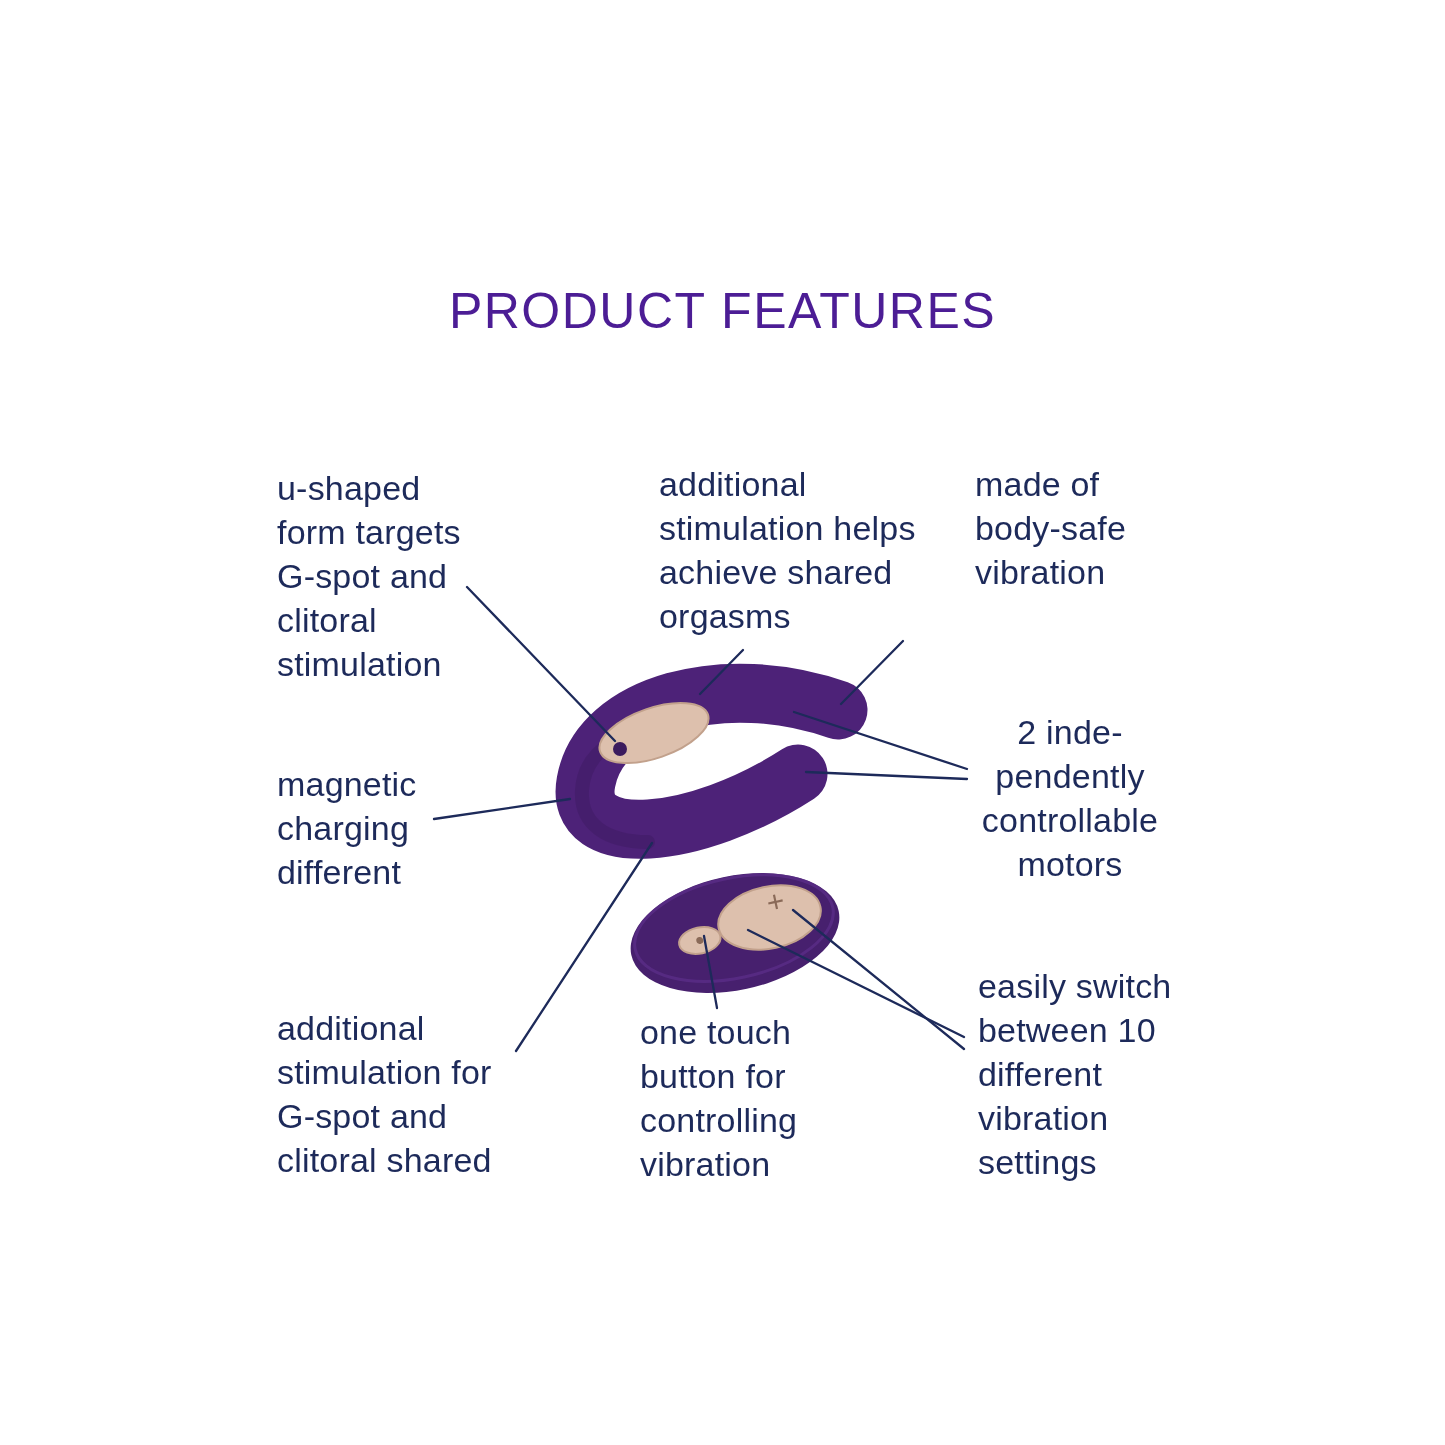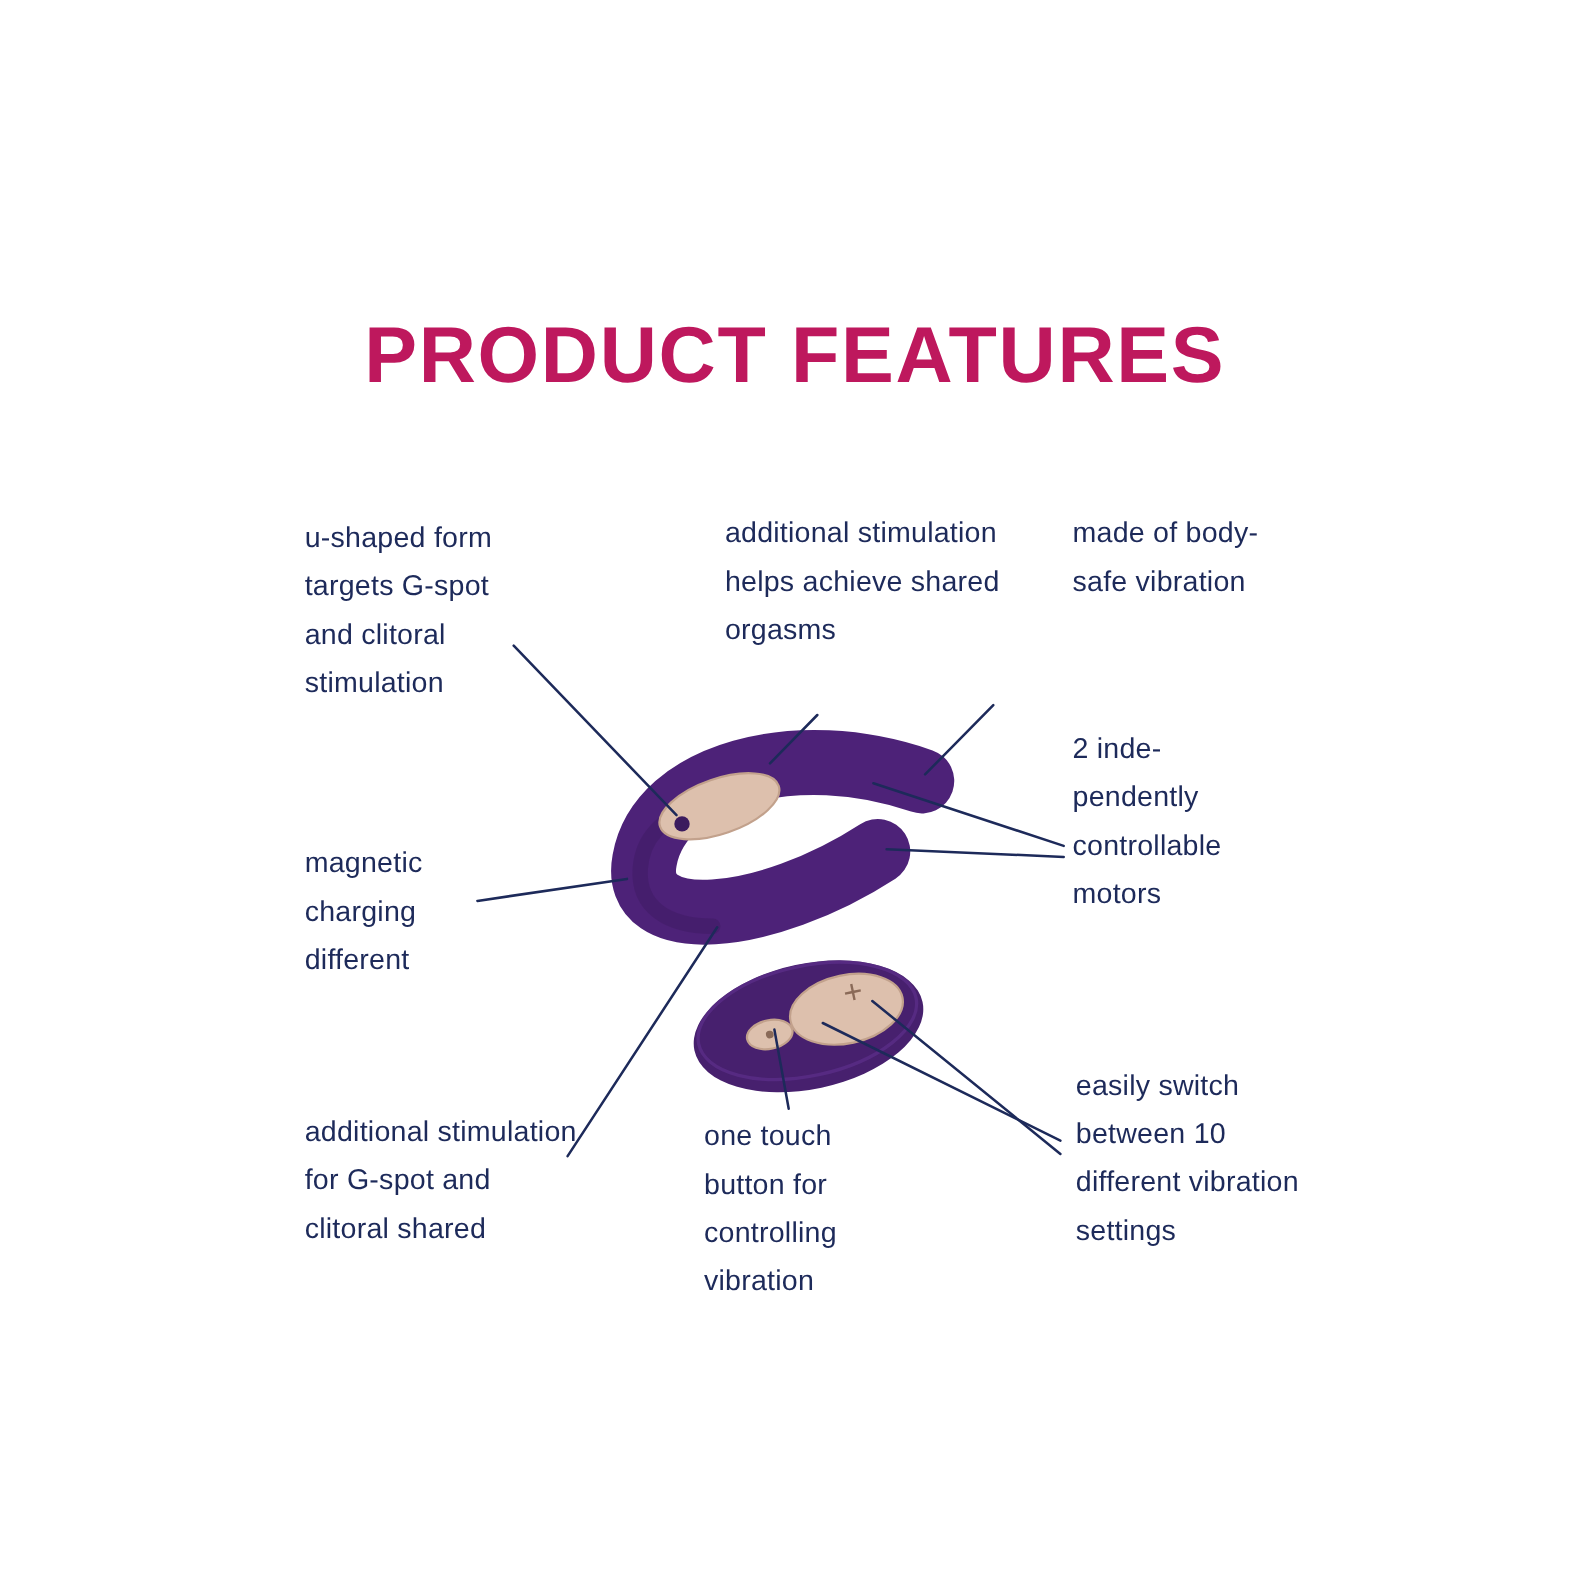--- a/index.html
+++ b/index.html
@@ -14,37 +14,37 @@
     overflow: hidden;
     font-family: "Liberation Sans", sans-serif;
   }
   .title {
     position: absolute;
     top: 282px;
     left: 0;
     width: 100%;
     margin: 0;
     text-align: center;
-    font-size: 72px;
-    font-weight: 700;
+    font-size: 50px;
+    font-weight: 400;
     letter-spacing: 1.5px;
-    color: #be185d;
+    color: #4c1d95;
   }
   .label {
     position: absolute;
     color: #1d2a5a;
-    font-size: 26px;
+    font-size: 34px;
     line-height: 44px;
     font-weight: 500;
     letter-spacing: 0.2px;
   }
   #label-u-shaped   { left: 277px; top: 466px;  width: 212px; }
   #label-shared     { left: 625px; top: 462px;  width: 282px; margin-left: 34px; }
   #label-body-safe  { left: 975px; top: 462px;  width: 182px; }
-  #label-motors     { left: 975px; top: 658px;  width: 190px; }
+  #label-motors     { left: 975px; top: 710px;  width: 190px; text-align: center; }
   #label-magnetic   { left: 277px; top: 762px;  width: 202px; }
   #label-glans      { left: 277px; top: 1006px; width: 248px; }
   #label-one-touch  { left: 640px; top: 1010px; width: 196px; }
   #label-settings   { left: 978px; top: 920px;  width: 212px; margin-top: 44px; }
   svg.canvas {
     position: absolute;
     left: 0;
     top: 0;
   }
 </style>

